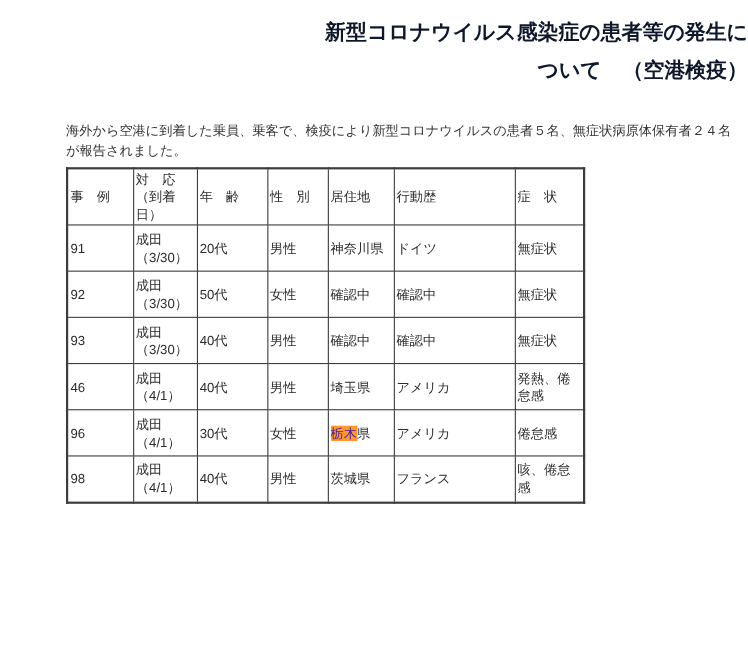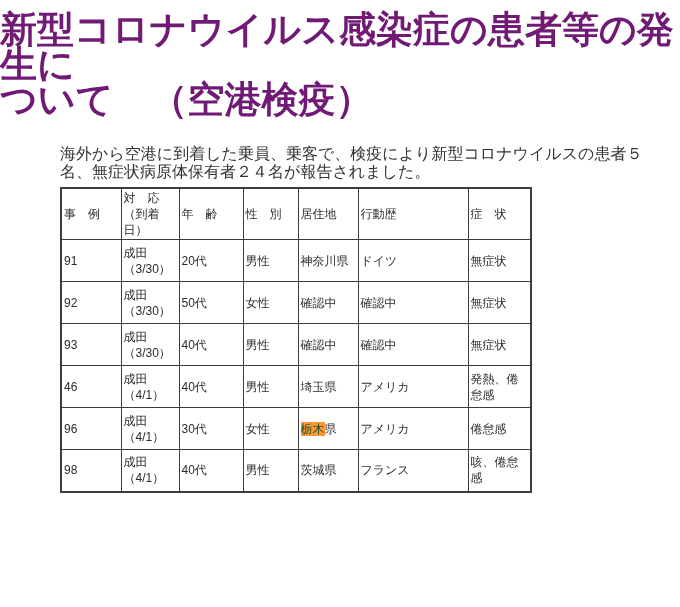--- a/index.html
+++ b/index.html
@@ -8,31 +8,31 @@
     background: #ffffff;
   }
   body {
     width: 680px;
     height: 607px;
     overflow: hidden;
     font-family: "Liberation Sans", "DejaVu Sans", sans-serif;
   }
   .page-title {
     margin: 12px 0 0 0;
-    text-align: left;
+    text-align: right;
     font-weight: bold;
-    font-size: 37px;
+    font-size: 19px;
     line-height: 35px;
-    color: #701a75;
+    color: #0f172a;
   }
   .page-title .title-line { display: block; }
   .intro {
     margin: 28px 0 0 60px;
     width: 612px;
-    font-size: 16px;
+    font-size: 12px;
     line-height: 18px;
     color: #333333;
   }
   table.cases {
     border-collapse: collapse;
     table-layout: fixed;
     margin: 6px 0 0 60px;
     border: 2px solid #3c3c3c;
     color: #2b2b2b;
   }
@@ -45,21 +45,21 @@
     white-space: pre-line;
     font-size: 12px;
     line-height: 16px;
     padding: 1px 1px 1px 2px;
     overflow: hidden;
   }
   thead tr { height: 44px; }
   tbody tr { height: 42px; }
   mark.find-highlight {
     padding: 0;
-    color: #14532d;
+    color: #4c1d95;
   }
 </style>
 </head>
 <body>
 
 <h1 class="page-title">
   <span class="title-line">新型コロナウイルス感染症の患者等の発生に</span>
   <span class="title-line">ついて　（空港検疫）</span>
 </h1>
 

